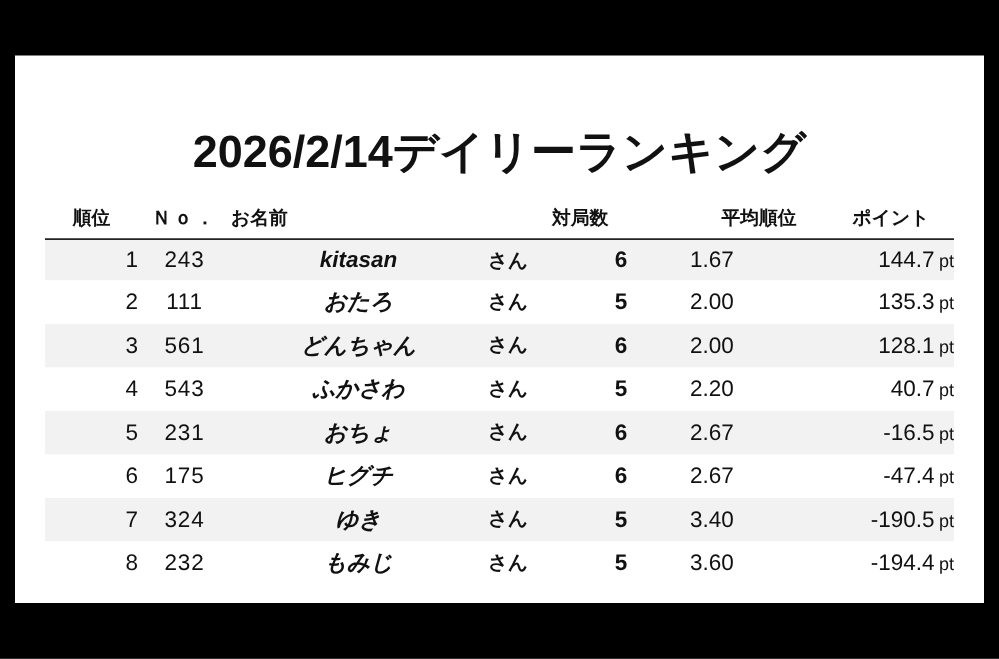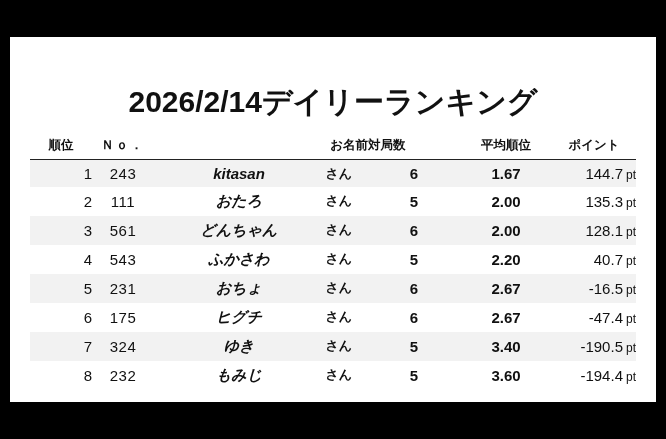--- a/index.html
+++ b/index.html
@@ -66,21 +66,21 @@
   
   .col-rank   { width: 62px;  }
   .col-no     { width: 62px;  }
   .col-name   { width: 214px; }
   .col-games  { width: 92px;  }
   .col-avg    { width: 92px;  }
   .col-points { width: 84px;  }
 
   .th-rank   { text-align: center; }
   .th-no     { letter-spacing: 2px; }
-  .th-name   { text-align: right; }
+  .th-name   { text-align: left; }
   .th-games  { text-align: left; }
   .th-avg    { text-align: center; }
   .th-points { text-align: center; padding-right: 4px; }
 
   .cell-rank {
     text-align: right;
     padding-right: 8px;
     font-size: 15px;
   }
   .cell-no {
@@ -111,23 +111,22 @@
     top: 0;
     font-size: 13px;
     font-weight: bold;
   }
   .cell-games {
     text-align: center;
     font-size: 15px;
     font-weight: bold;
   }
   .cell-avg {
-    text-align: center;
-    font-size: 15px;
-    font-weight: bold;
+    font-size: 15px;
+    font-weight: normal;
   }
   .cell-points {
     text-align: right;
     padding-right: 4px;
     font-size: 14px;
   }
   .pt-suffix {
     font-size: 12px;
     padding-left: 3px;
   }

